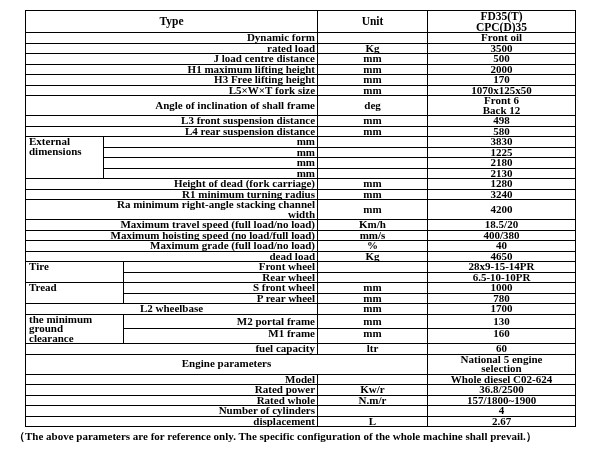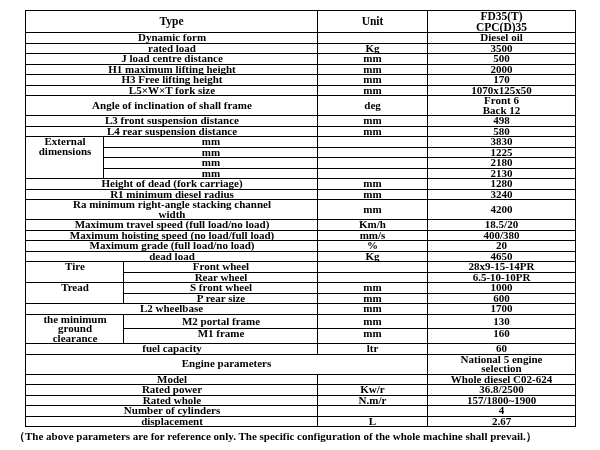--- a/index.html
+++ b/index.html
@@ -12,23 +12,23 @@
     border-collapse:collapse;table-layout:fixed;
     width:550px;margin:10px 0 0 25px;
   }
   td{
     border:1px solid #000;
     font-size:11px;line-height:9.5px;
     padding:0 2px;vertical-align:middle;
     overflow:hidden;
   }
   td.hdr{font-size:11.5px;text-align:center;line-height:10.5px;}
-  td.lbl{text-align:center;padding-left:3px;}
+  td.lbl{text-align:right;padding-left:3px;}
   td.ctr{text-align:center;}
-  td.grp{text-align:center;padding-left:3px;vertical-align:top;}
+  td.grp{text-align:left;padding-left:3px;vertical-align:top;}
   .pre{white-space:pre-line;}
   .note{
     width:565px;margin:4px 0 0 14px;
     font-size:11px;line-height:11.5px;
   }
 </style>
 </head>
 <body>
 
 <div class="page">
@@ -43,21 +43,21 @@
     <tbody>
       <tr>
         <td colspan="3" class="hdr">Type</td>
         <td class="hdr">Unit</td>
         <td class="hdr pre">FD35(T)
 CPC(D)35</td>
       </tr>
       <tr>
         <td colspan="3" class="lbl">Dynamic form</td>
         <td class="ctr"></td>
-        <td class="ctr">Diesel oil</td>
+        <td class="ctr">Front oil</td>
       </tr>
       <tr>
         <td colspan="3" class="lbl">rated load</td>
         <td class="ctr">Kg</td>
         <td class="ctr">3500</td>
       </tr>
       <tr>
         <td colspan="3" class="lbl">J load centre distance</td>
         <td class="ctr">mm</td>
         <td class="ctr">500</td>
@@ -114,21 +114,21 @@
         <td colspan="2" class="lbl">mm</td>
         <td class="ctr"></td>
         <td class="ctr">2130</td>
       </tr>
       <tr>
         <td colspan="3" class="lbl">Height of dead (fork carriage)</td>
         <td class="ctr">mm</td>
         <td class="ctr">1280</td>
       </tr>
       <tr>
-        <td colspan="3" class="lbl">R1 minimum diesel radius</td>
+        <td colspan="3" class="lbl">R1 minimum turning radius</td>
         <td class="ctr">mm</td>
         <td class="ctr">3240</td>
       </tr>
       <tr>
         <td colspan="3" class="lbl pre">Ra minimum right-angle stacking channel
 width</td>
         <td class="ctr">mm</td>
         <td class="ctr">4200</td>
       </tr>
       <tr>
@@ -137,21 +137,21 @@
         <td class="ctr">18.5/20</td>
       </tr>
       <tr>
         <td colspan="3" class="lbl">Maximum hoisting speed (no load/full load)</td>
         <td class="ctr">mm/s</td>
         <td class="ctr">400/380</td>
       </tr>
       <tr>
         <td colspan="3" class="lbl">Maximum grade (full load/no load)</td>
         <td class="ctr">%</td>
-        <td class="ctr">20</td>
+        <td class="ctr">40</td>
       </tr>
       <tr>
         <td colspan="3" class="lbl">dead load</td>
         <td class="ctr">Kg</td>
         <td class="ctr">4650</td>
       </tr>
       <tr>
         <td rowspan="2" colspan="2" class="grp">Tire</td>
         <td class="lbl">Front wheel</td>
         <td class="ctr"></td>
@@ -162,23 +162,23 @@
         <td class="ctr"></td>
         <td class="ctr">6.5-10-10PR</td>
       </tr>
       <tr>
         <td rowspan="2" colspan="2" class="grp">Tread</td>
         <td class="lbl">S front wheel</td>
         <td class="ctr">mm</td>
         <td class="ctr">1000</td>
       </tr>
       <tr>
-        <td class="lbl">P rear size</td>
-        <td class="ctr">mm</td>
-        <td class="ctr">600</td>
+        <td class="lbl">P rear wheel</td>
+        <td class="ctr">mm</td>
+        <td class="ctr">780</td>
       </tr>
       <tr>
         <td colspan="3" class="ctr">L2 wheelbase</td>
         <td class="ctr">mm</td>
         <td class="ctr">1700</td>
       </tr>
       <tr>
         <td rowspan="2" colspan="2" class="grp pre">the minimum
 ground
 clearance</td>

